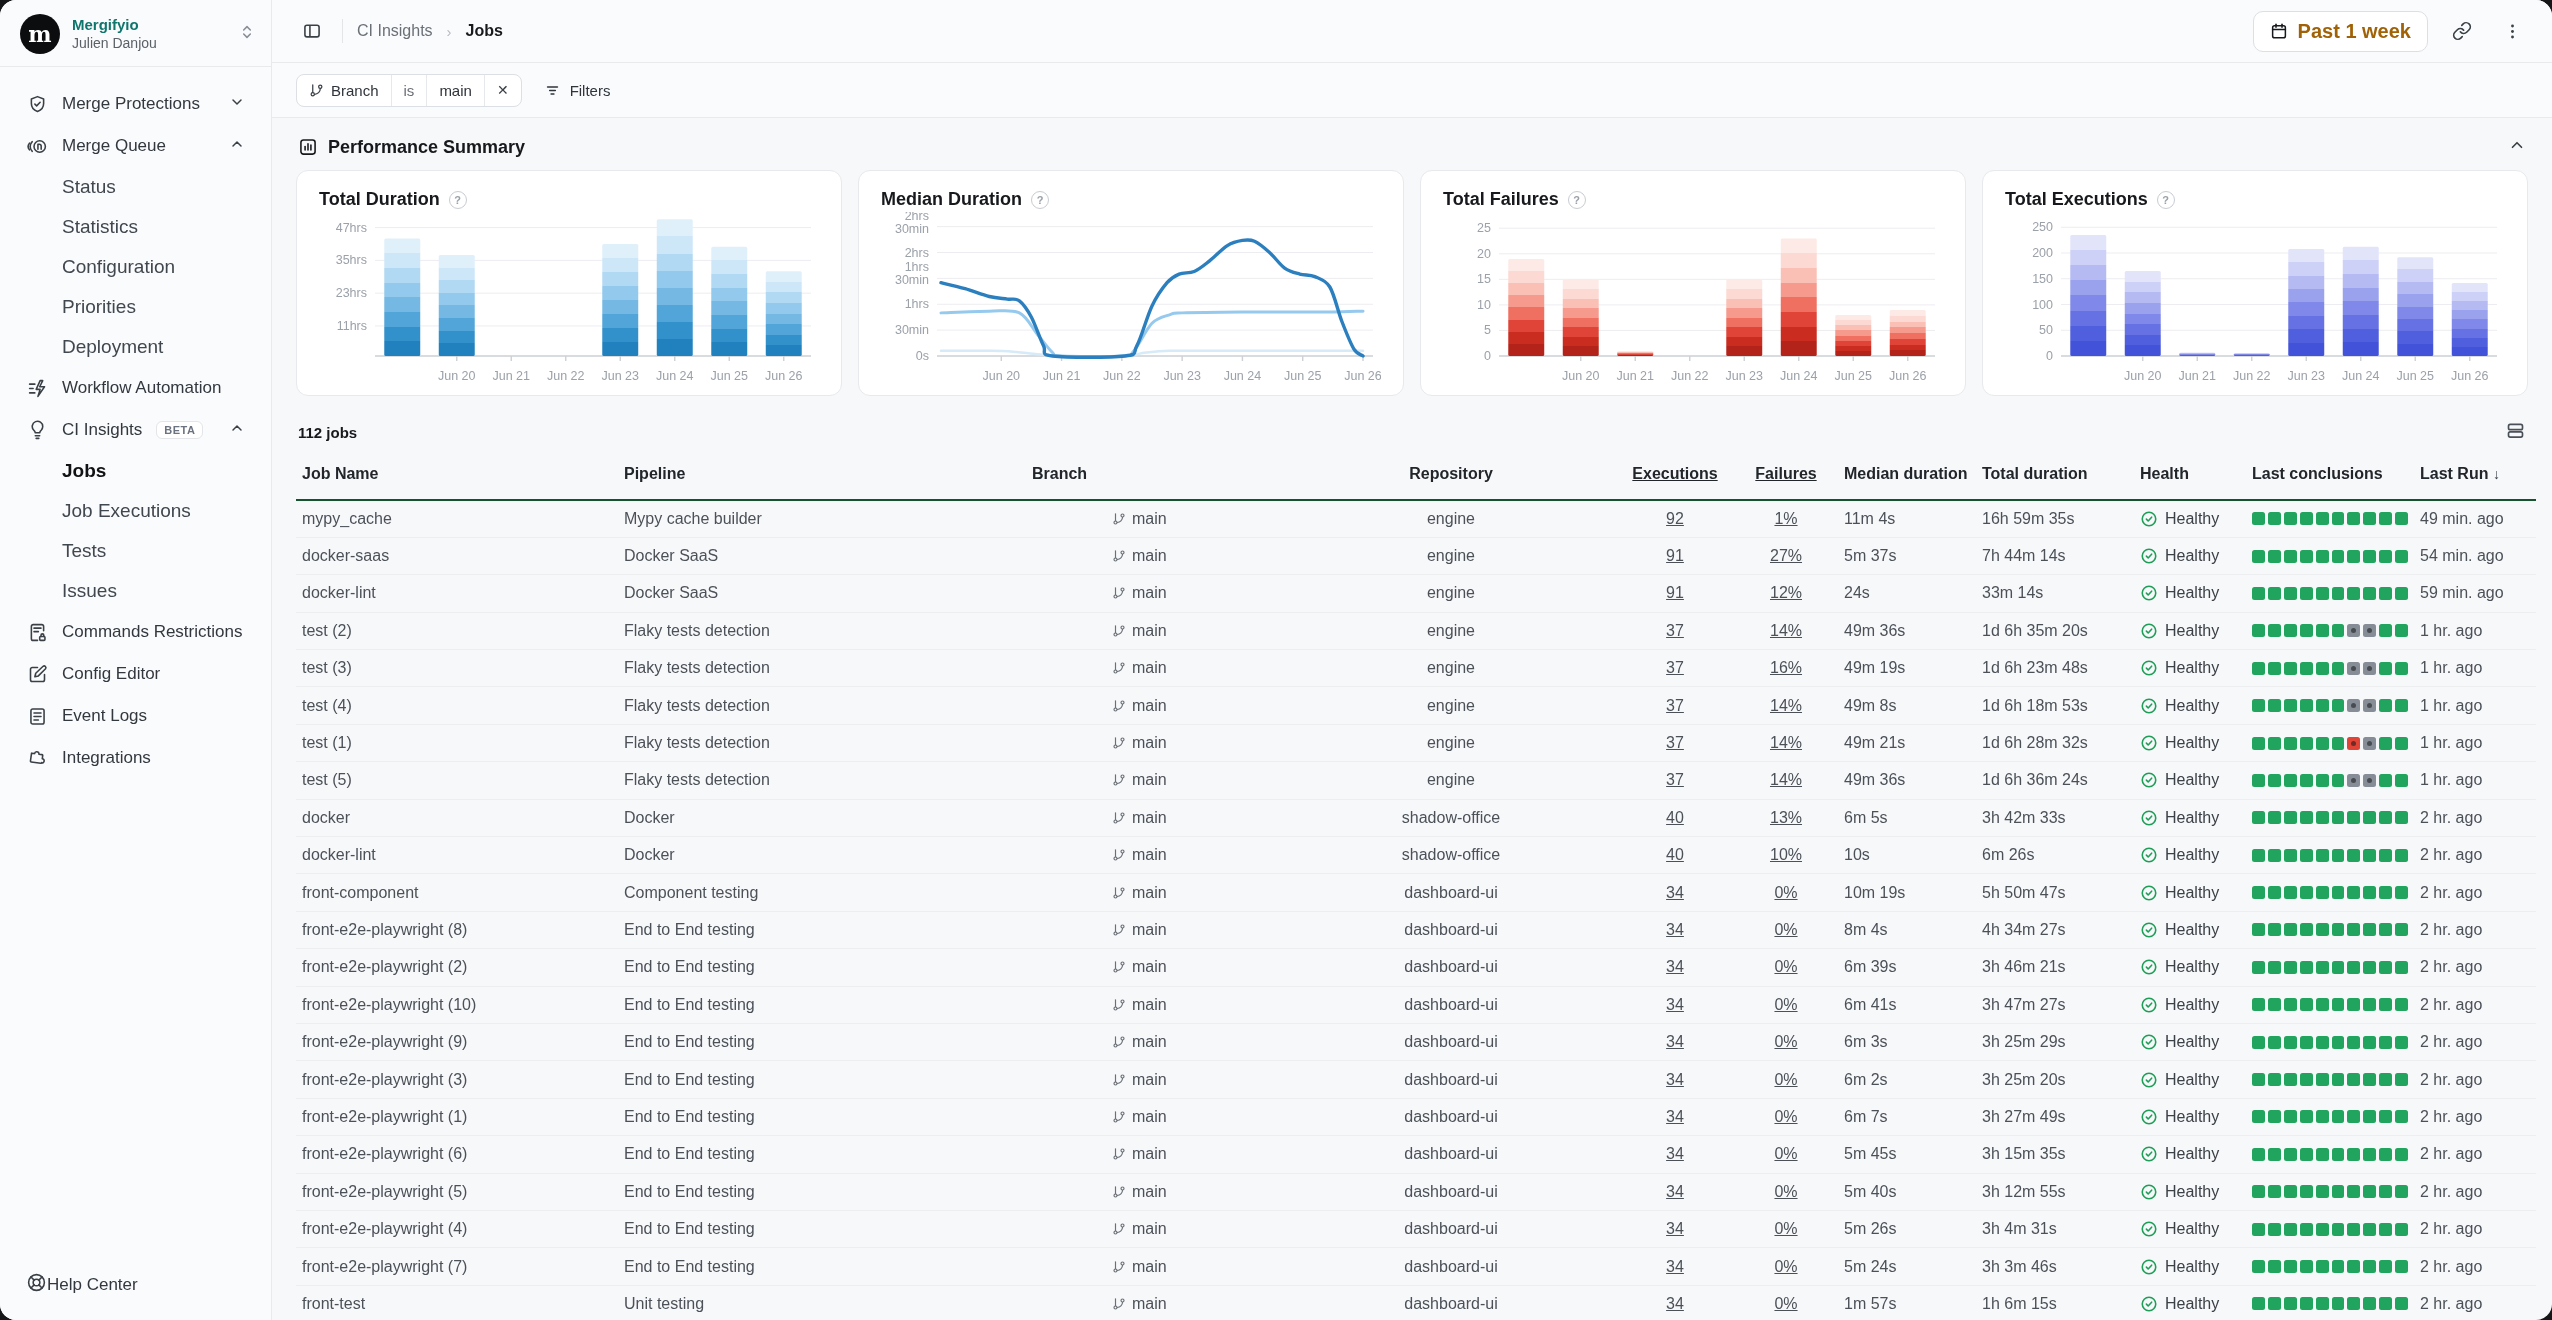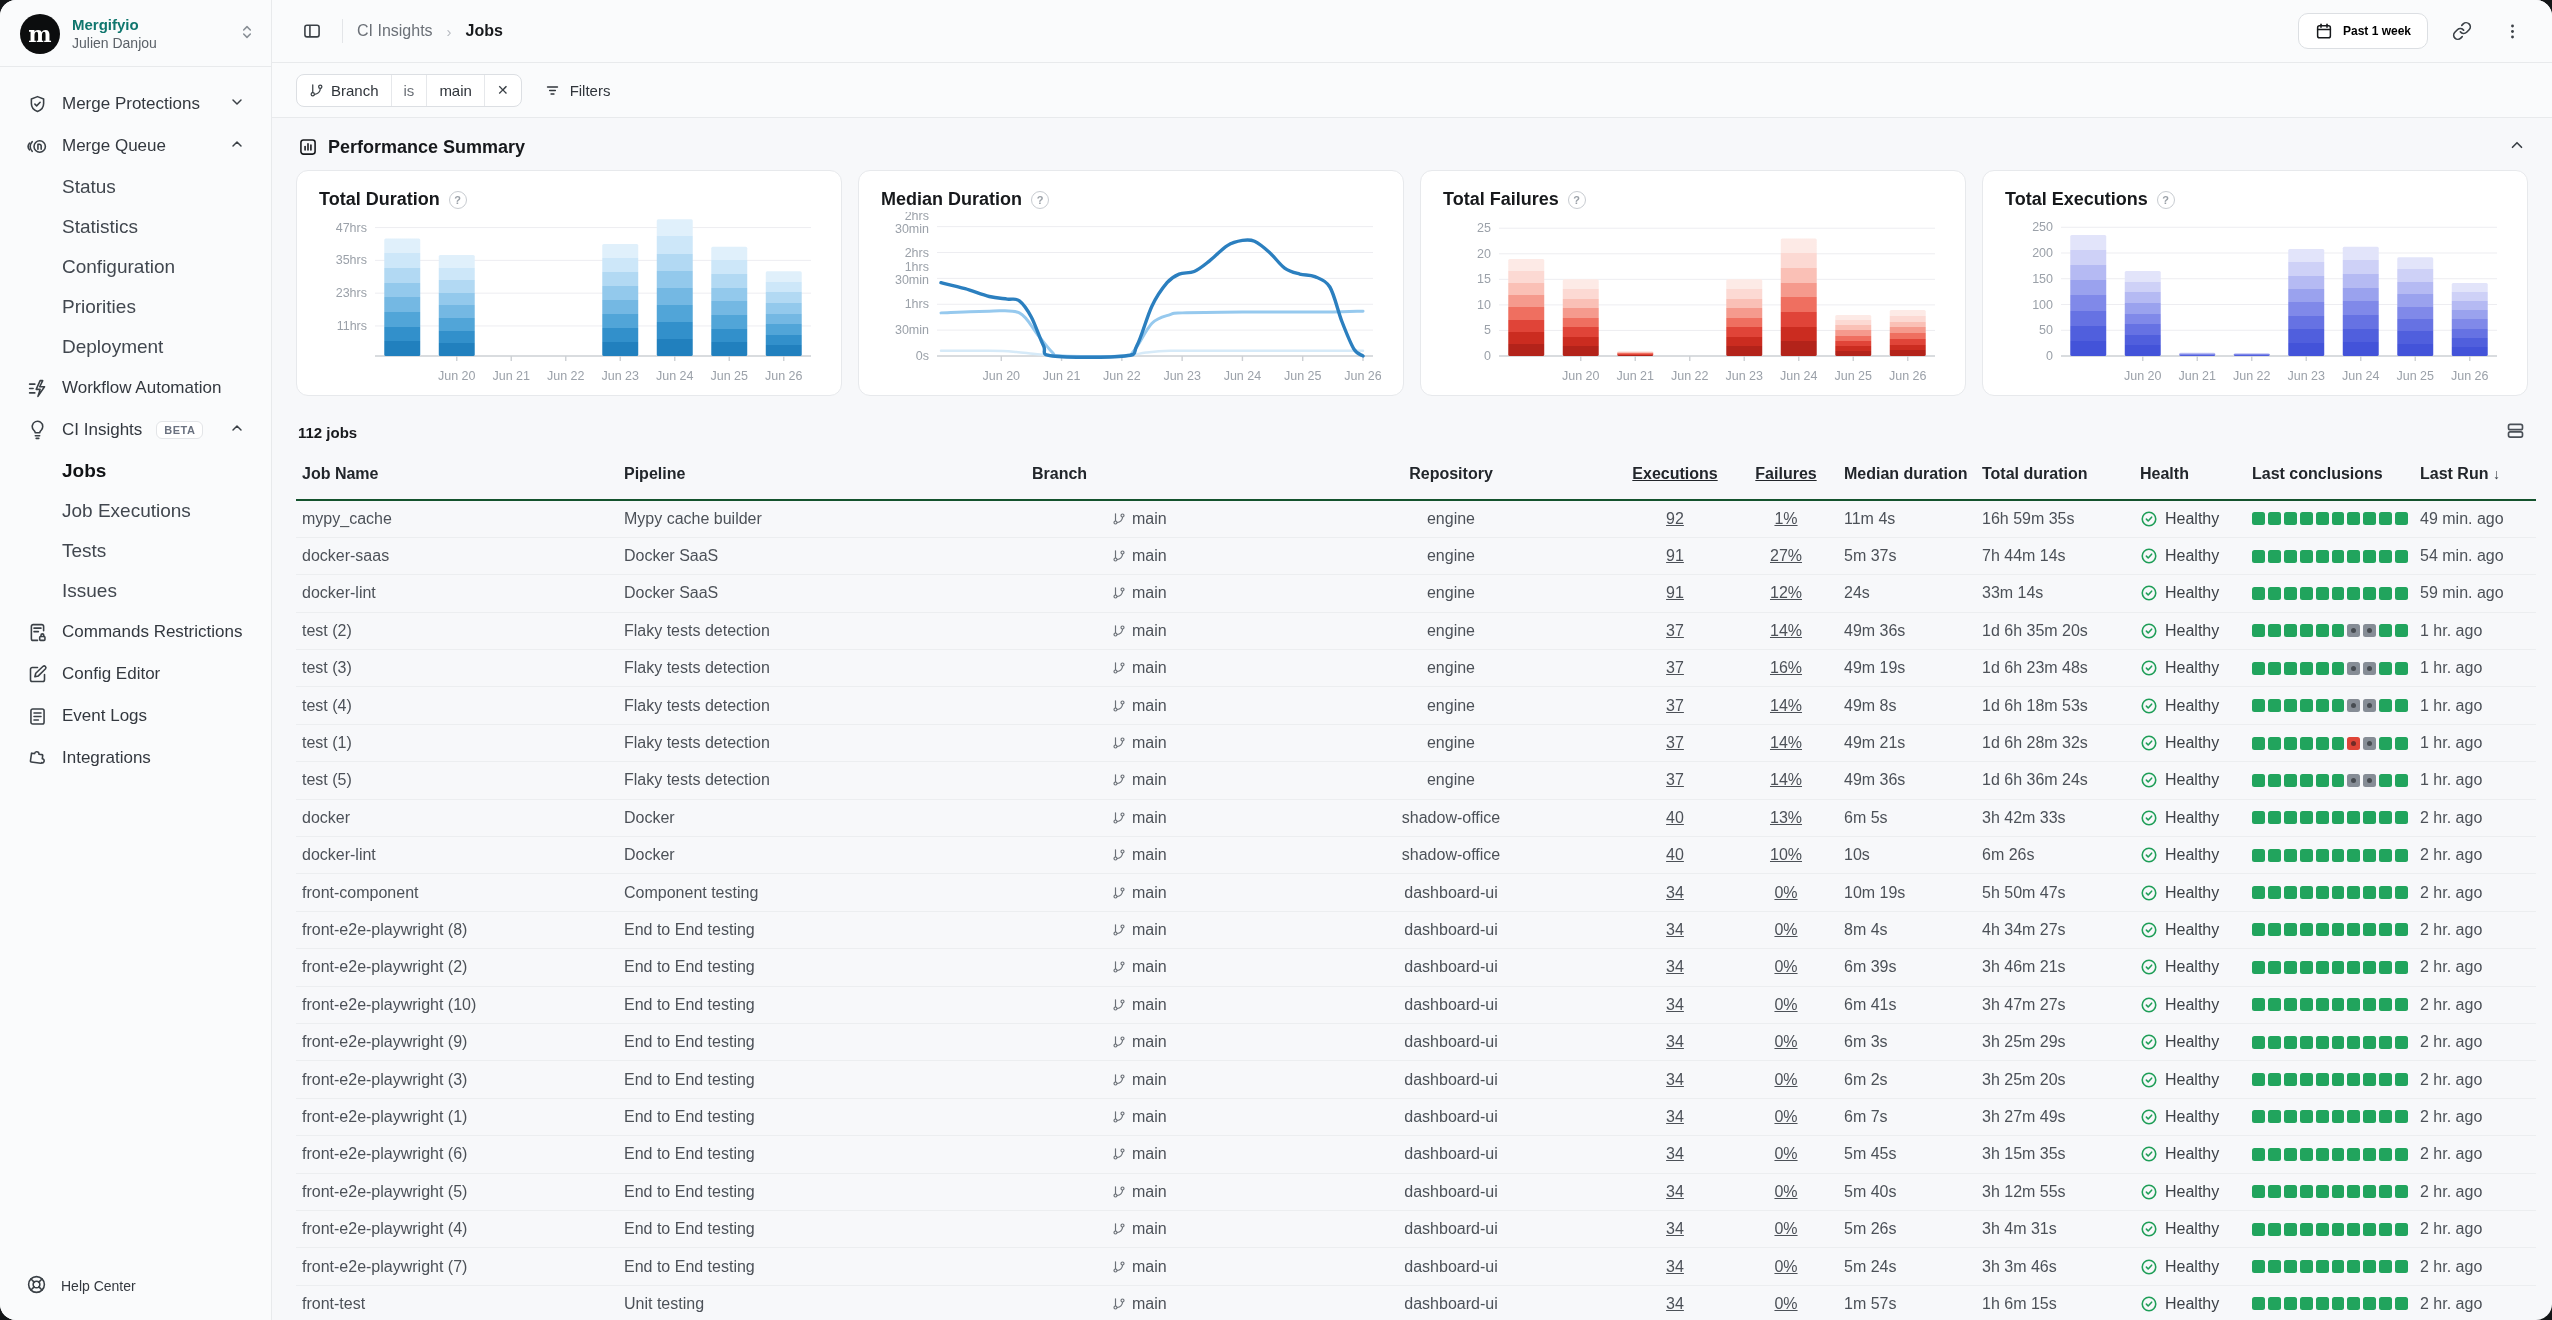--- a/index.html
+++ b/index.html
@@ -15,31 +15,31 @@
   .org-user { font-size:14px; color:#5b6168; }
   .sb-divider { height:1px; background:#e8eaec; }
   nav { flex:1; padding:16px 10px 0 10px; overflow:hidden; }
   .sb-item { display:flex; align-items:center; gap:14px; padding:10px 16px; border-radius:8px; font-size:17px; font-weight:500; color:#33383f; cursor:pointer; }
   .sb-item .sb-ico { width:22px; height:22px; display:flex; align-items:center; justify-content:center; color:#3a4046; }
   .sb-item svg { stroke:#3a4046; }
   .sb-sub { padding:9px 16px 9px 52px; font-size:19px; font-weight:400; color:#41474f; border-radius:8px; cursor:pointer; }
   .sb-sub.active { font-weight:700; color:#101215; }
   .chev-right { margin-left:auto; color:#8a9097; }
   .beta-badge { font-size:11px; letter-spacing:.5px; color:#6b7280; border:1px solid #e3e5e8; background:#fff; border-radius:6px; padding:2px 7px; font-weight:600; }
-  .sb-footer { padding:16px 26px 22px 26px; display:flex; align-items:center; gap:14px; font-size:14px; font-weight:500; color:#33383f; cursor:pointer; }
+  .sb-footer { padding:16px 26px 22px 26px; display:flex; align-items:center; font-size:17px; font-weight:500; color:#33383f; cursor:pointer; }
 
   
   .main { flex:1; display:flex; flex-direction:column; min-width:0; }
   .topbar { height:63px; background:#fafbfc; border-bottom:1px solid #e8eaec; display:flex; align-items:center; padding:0 24px; gap:14px; }
   .tb-divider { width:1px; height:24px; background:#e3e5e8; }
   .crumb-muted { font-size:16px; color:#6b7077; cursor:pointer; }
   .crumb-sep { color:#b6bac0; font-size:15px; }
   .crumb-current { font-size:16px; font-weight:700; color:#17191c; }
   .tb-right { margin-left:auto; display:flex; align-items:center; gap:18px; }
-  .period-btn { display:flex; align-items:center; gap:10px; background:#fff; border:1px solid #dcdfe3; border-radius:10px; padding:8px 16px; font-size:12px; font-weight:700; color:#000000; cursor:pointer; }
+  .period-btn { display:flex; align-items:center; gap:10px; background:#fff; border:1px solid #dcdfe3; border-radius:10px; padding:8px 16px; font-size:20px; font-weight:700; color:#a16207; cursor:pointer; }
   .icon-btn { display:flex; align-items:center; justify-content:center; width:32px; height:32px; cursor:pointer; color:#3a4046; }
 
   .filterbar { height:55px; background:#fafbfc; border-bottom:1px solid #e8eaec; display:flex; align-items:center; padding:0 24px; gap:22px; }
   .filter-chip { display:flex; align-items:stretch; background:#fff; border:1px solid #dcdfe3; border-radius:8px; overflow:hidden; font-size:15px; }
   .chip-seg { display:flex; align-items:center; gap:7px; padding:7px 12px; color:#2f343a; }
   .chip-seg + .chip-seg { border-left:1px solid #e6e8eb; }
   .chip-op { color:#6b7077; }
   .chip-x { cursor:pointer; color:#3a4046; font-size:14px; }
   .filters-btn { display:flex; align-items:center; gap:9px; font-size:15px; color:#2f343a; font-weight:500; cursor:pointer; }
 

